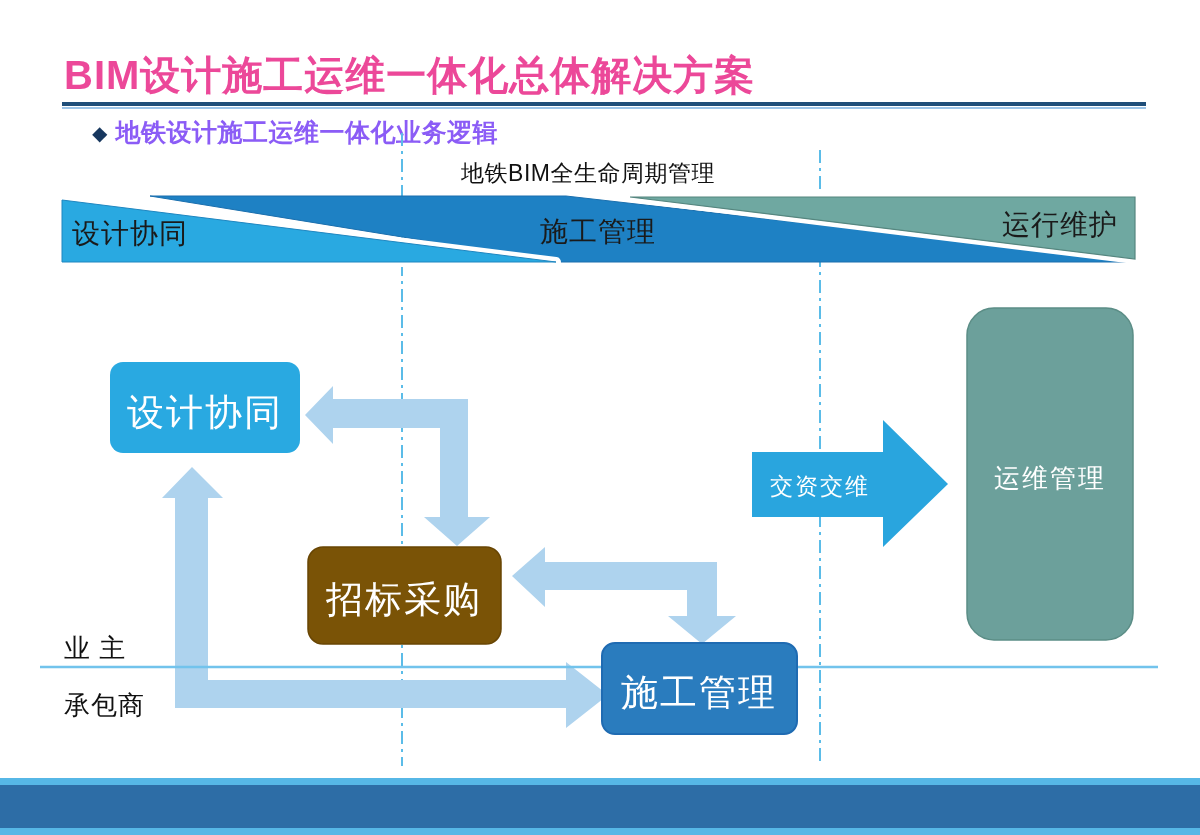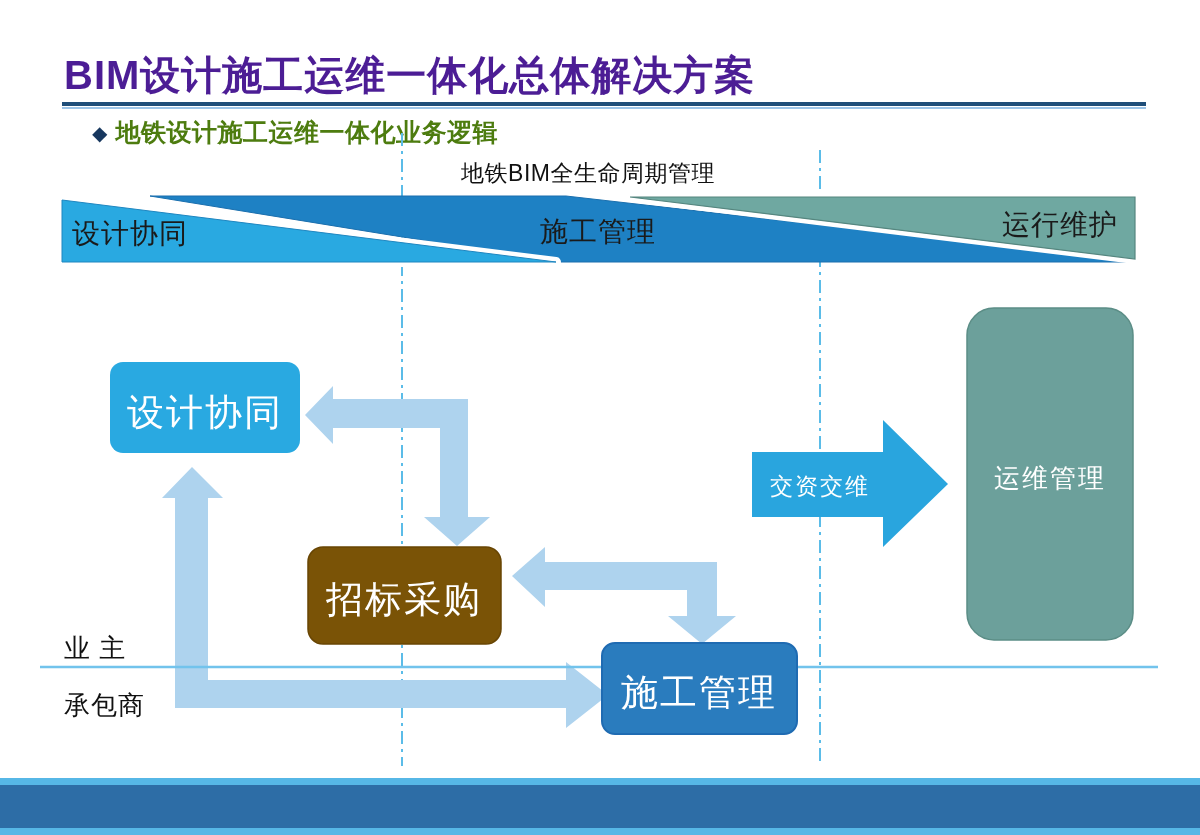--- a/index.html
+++ b/index.html
@@ -3,29 +3,29 @@
 <meta charset="utf-8">
 <style>
   html,body{margin:0;padding:0;}
   body{
     width:1200px;height:835px;position:relative;background:#ffffff;overflow:hidden;
     font-family:"Liberation Sans","DejaVu Sans",sans-serif;
   }
   .slide{position:absolute;inset:0;}
   .title{
     position:absolute;left:64px;top:48px;width:1100px;
-    font-size:40px;font-weight:bold;color:#4c1d95;letter-spacing:1px;white-space:nowrap;
+    font-size:40px;font-weight:bold;color:#ec4899;letter-spacing:1px;white-space:nowrap;
   }
   .title-rule{position:absolute;left:62px;top:102px;width:1084px;height:4px;background:#1F4E79;}
   .title-rule-light{position:absolute;left:62px;top:107px;width:1084px;height:2px;background:#9DC5E8;}
   .section-heading{
     position:absolute;left:92px;top:116px;display:flex;align-items:center;gap:8px;white-space:nowrap;
   }
   .section-heading .bullet{font-size:20px;color:#17375E;line-height:1;}
-  .section-heading .txt{font-size:25px;font-weight:600;color:#4d7c0f;letter-spacing:0.5px;}
+  .section-heading .txt{font-size:25px;font-weight:600;color:#8b5cf6;letter-spacing:0.5px;}
   svg{position:absolute;left:0;top:0;}
   text{font-family:"Liberation Sans","DejaVu Sans",sans-serif;}
   .band-label{font-size:28px;fill:#1a1a1a;letter-spacing:1px;}
   .box-label{font-size:37px;fill:#ffffff;letter-spacing:2px;}
   .small-box-label{font-size:26px;fill:#ffffff;letter-spacing:2px;}
   .arrow-label{font-size:23px;fill:#ffffff;letter-spacing:2px;}
   .role-label{font-size:26px;fill:#111111;letter-spacing:1px;}
   .caption{font-size:23px;fill:#111111;letter-spacing:0.5px;}
 </style>
 </head>

